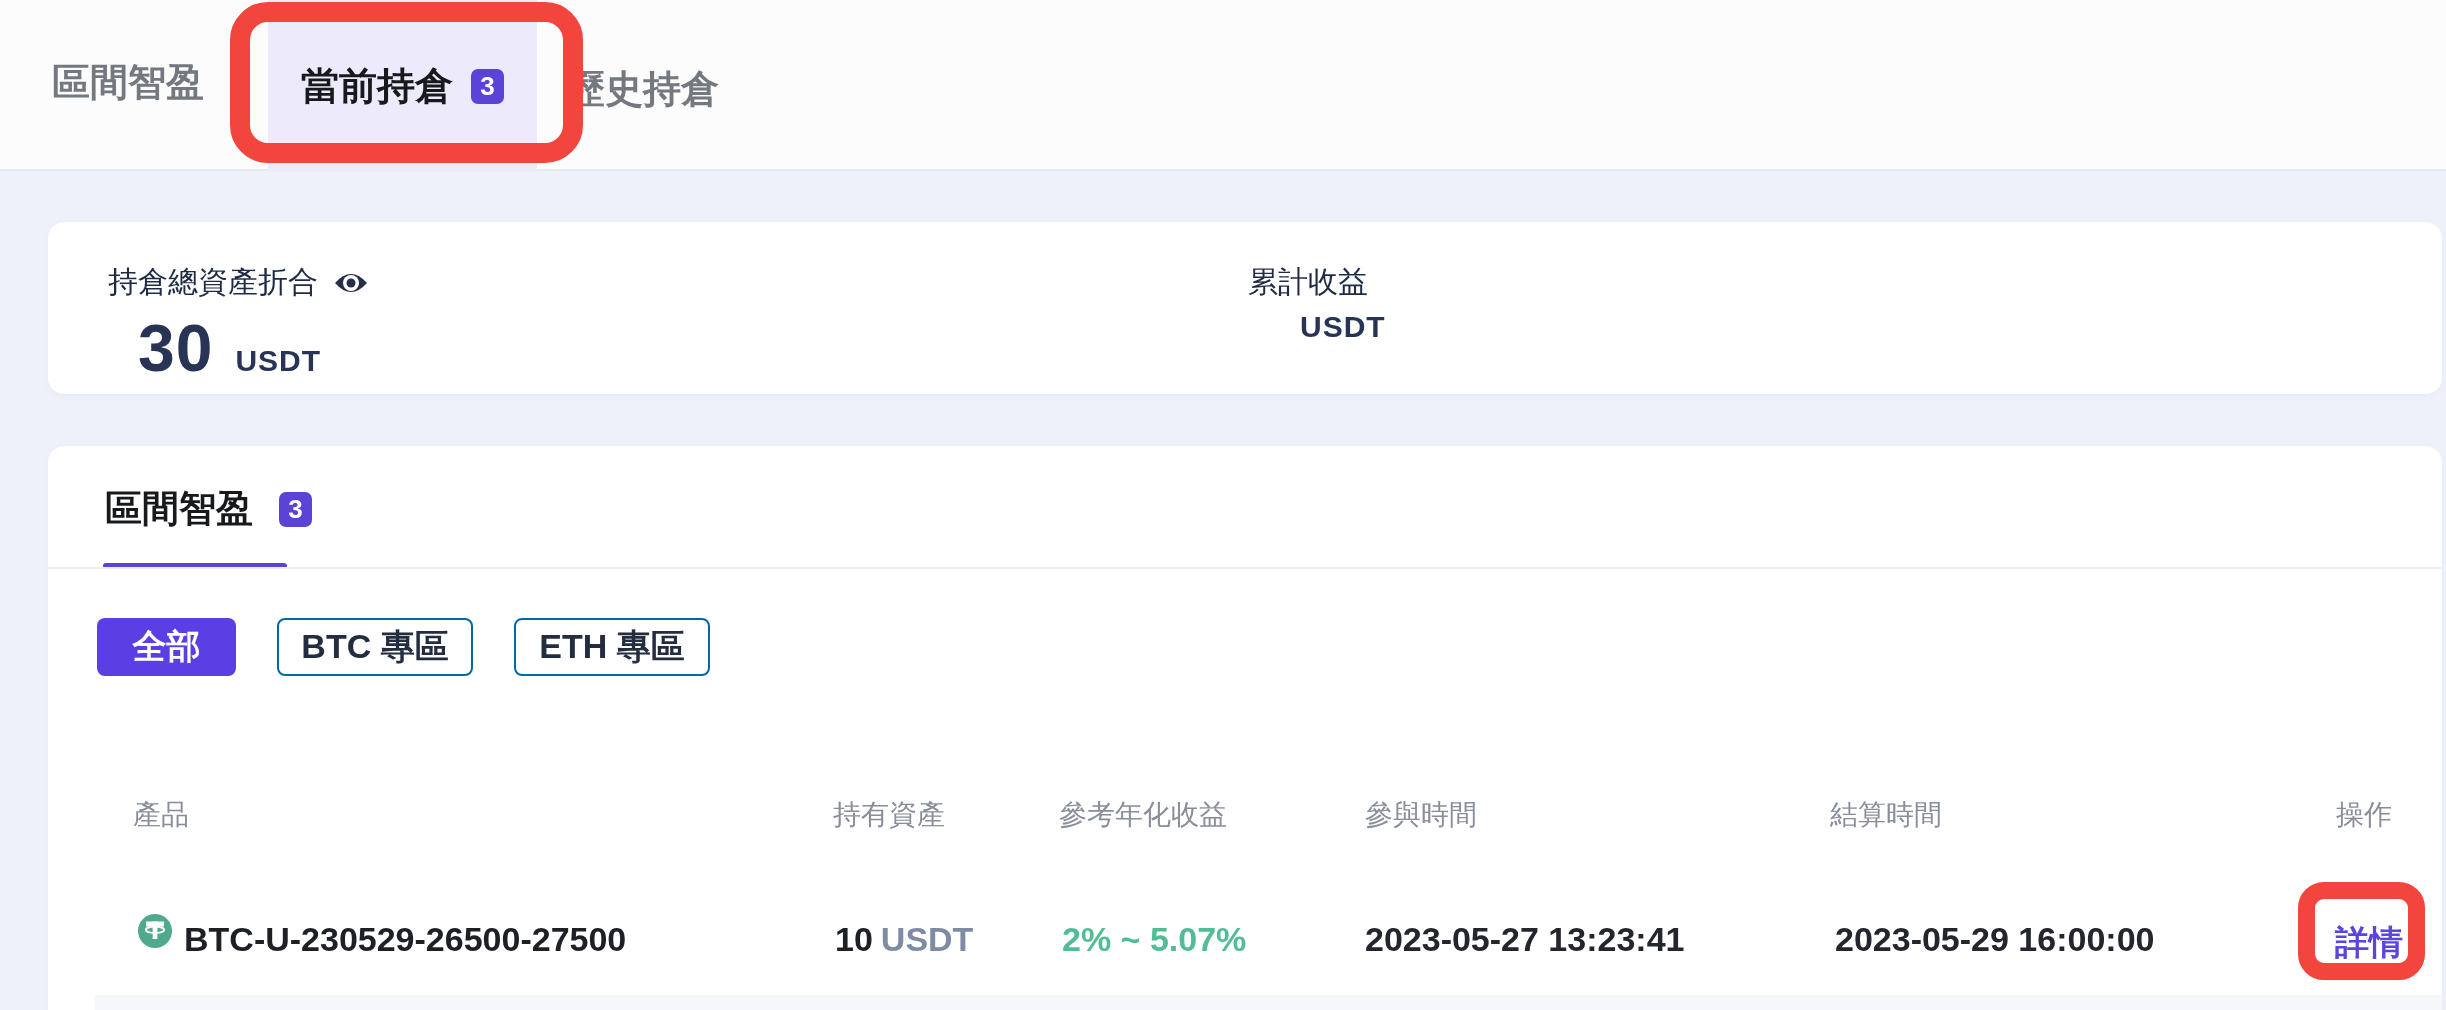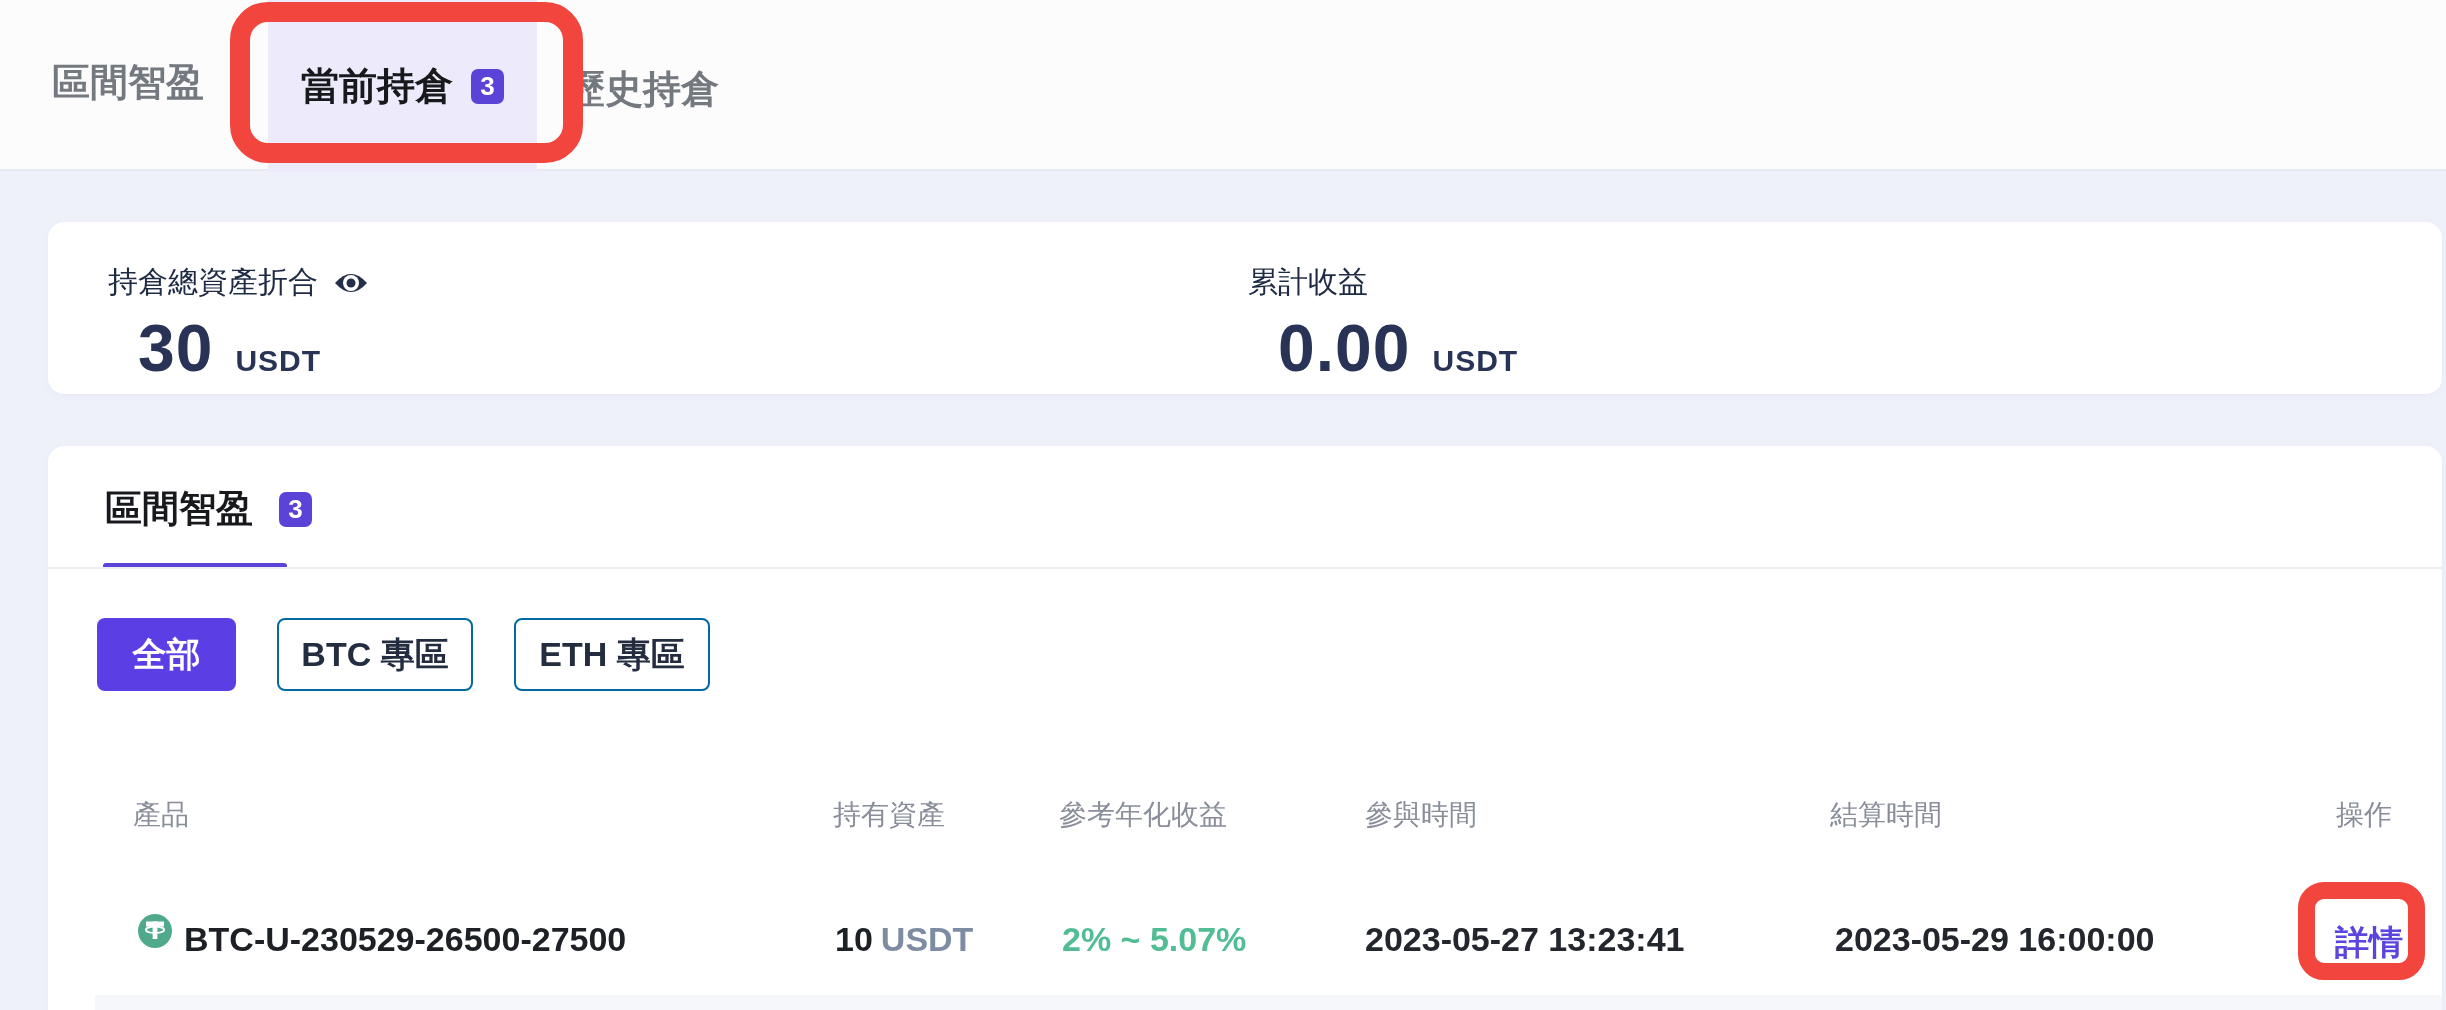--- a/index.html
+++ b/index.html
@@ -45,21 +45,21 @@
   .stat-unit{font-size:30px;font-weight:700;color:var(--navy);margin-left:22px;letter-spacing:1px;}
 
   
   .section-tab{position:absolute;left:57px;top:38px;display:flex;align-items:center;gap:26px;cursor:pointer;}
   .section-tab .lbl{font-size:37px;font-weight:700;color:#17191d;}
   .section-underline{position:absolute;left:55px;top:117px;width:184px;height:6px;background:var(--accent);border-radius:3px;}
   .card2-divider{position:absolute;left:0;top:121px;width:100%;height:2px;background:#eceef4;}
 
   
   .filters{position:absolute;left:49px;top:172px;display:flex;gap:41px;}
-  .pill{height:73px;display:flex;align-items:center;justify-content:center;border-radius:8px;font-size:34px;font-weight:700;cursor:pointer;white-space:nowrap;}
+  .pill{height:58px;display:flex;align-items:center;justify-content:center;border-radius:8px;font-size:34px;font-weight:700;cursor:pointer;white-space:nowrap;}
   .pill.active{width:139px;background:var(--button-purple);color:#fff;}
   .pill.plain{width:196px;background:#fff;border:2px solid #0369a1;color:#242d3f;}
 
   
   .th{position:absolute;top:350px;font-size:28px;font-weight:500;color:var(--gray-text);white-space:nowrap;}
   .td{position:absolute;top:474px;font-size:34px;font-weight:700;color:#1d2025;white-space:nowrap;}
   .coin{position:absolute;left:90px;top:468px;width:34px;height:34px;display:block;}
   .td.name{left:136px;}
   .td.amount{left:787px;}  .td.amount .unit{color:var(--slate);margin-left:8px;}
   .td.apr{left:1014px;color:var(--green);}
@@ -99,21 +99,20 @@
     <div class="stat-value-row">
       <span class="stat-value">30</span>
       <span class="stat-unit">USDT</span>
     </div>
   </div>
   <div class="stat right">
     <div class="stat-label-row">
       <span class="stat-label">累計收益</span>
     </div>
     <div class="stat-value-row">
-      <span class="stat-value">0.00</span>
       <span class="stat-unit">USDT</span>
     </div>
   </div>
 </div>
 
 <div class="card positions">
   <div class="section-tab">
     <span class="lbl">區間智盈</span>
     <span class="badge">3</span>
   </div>

